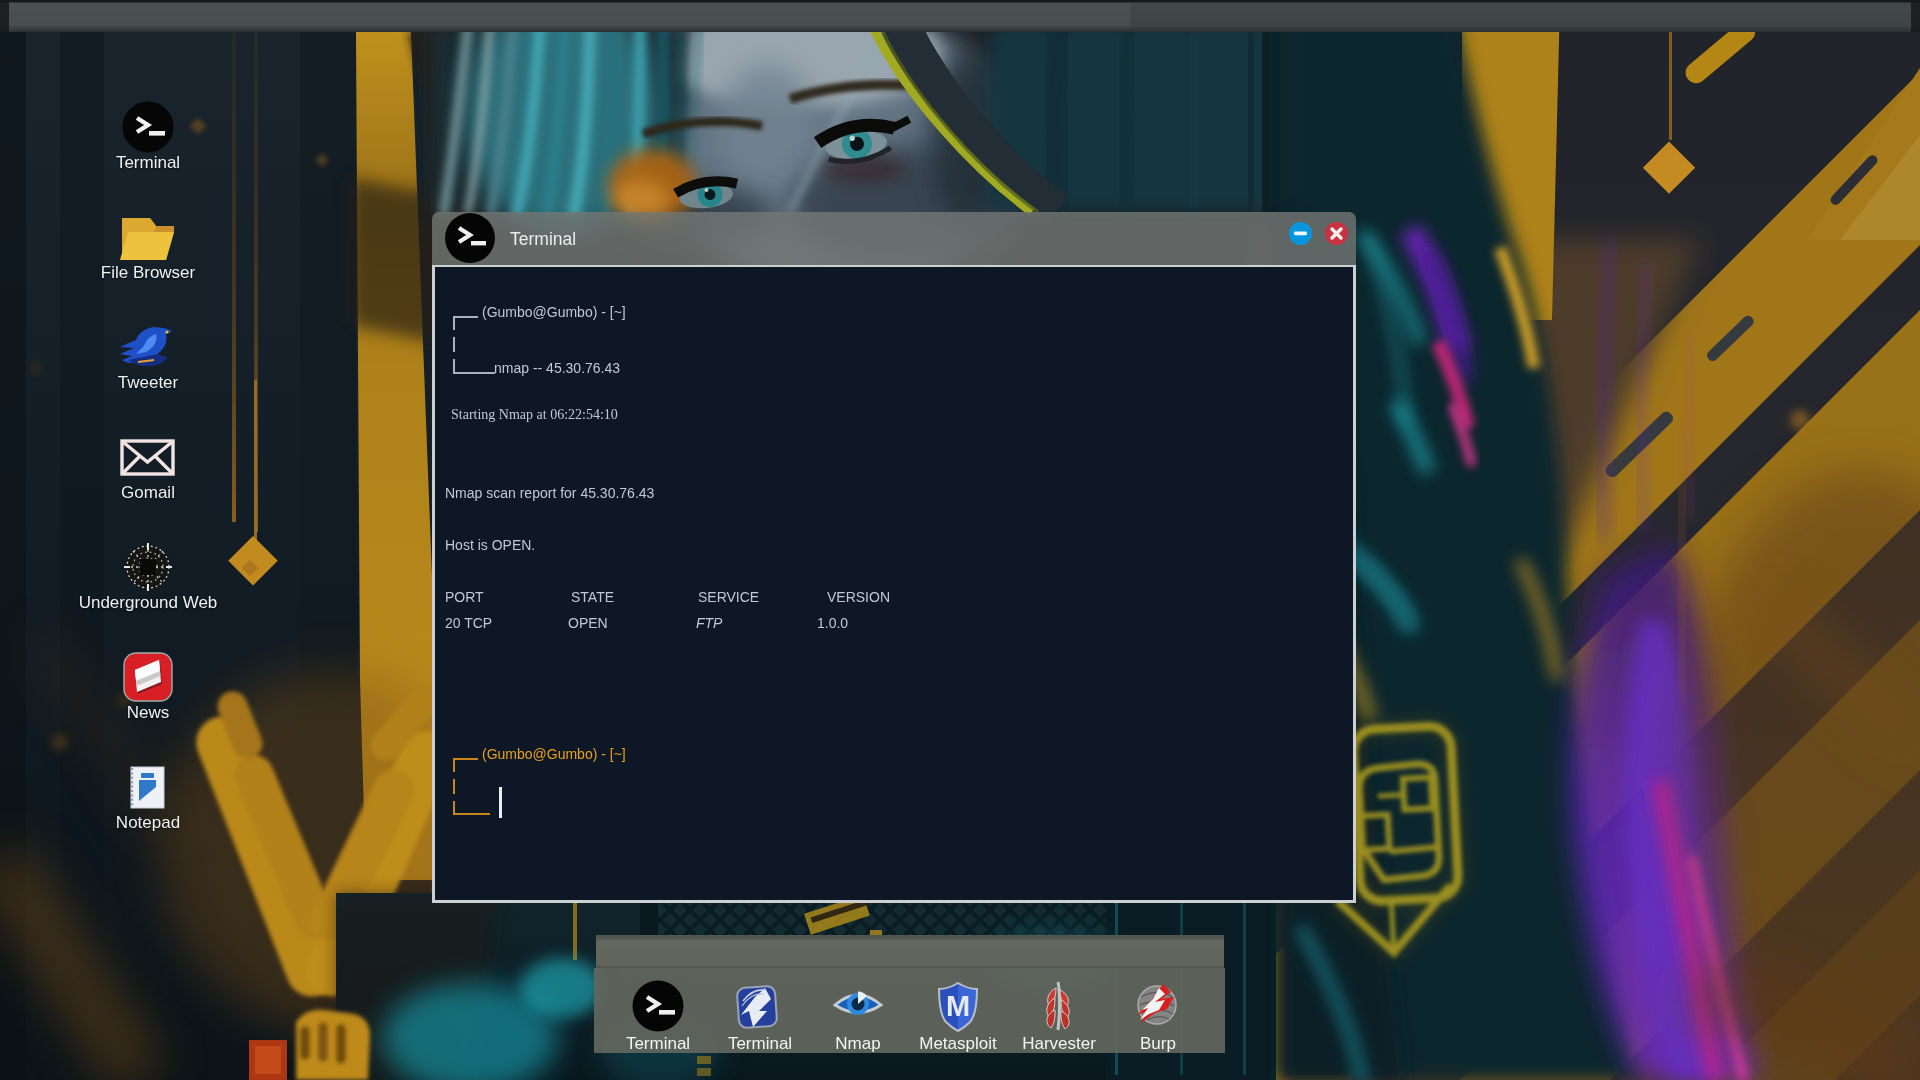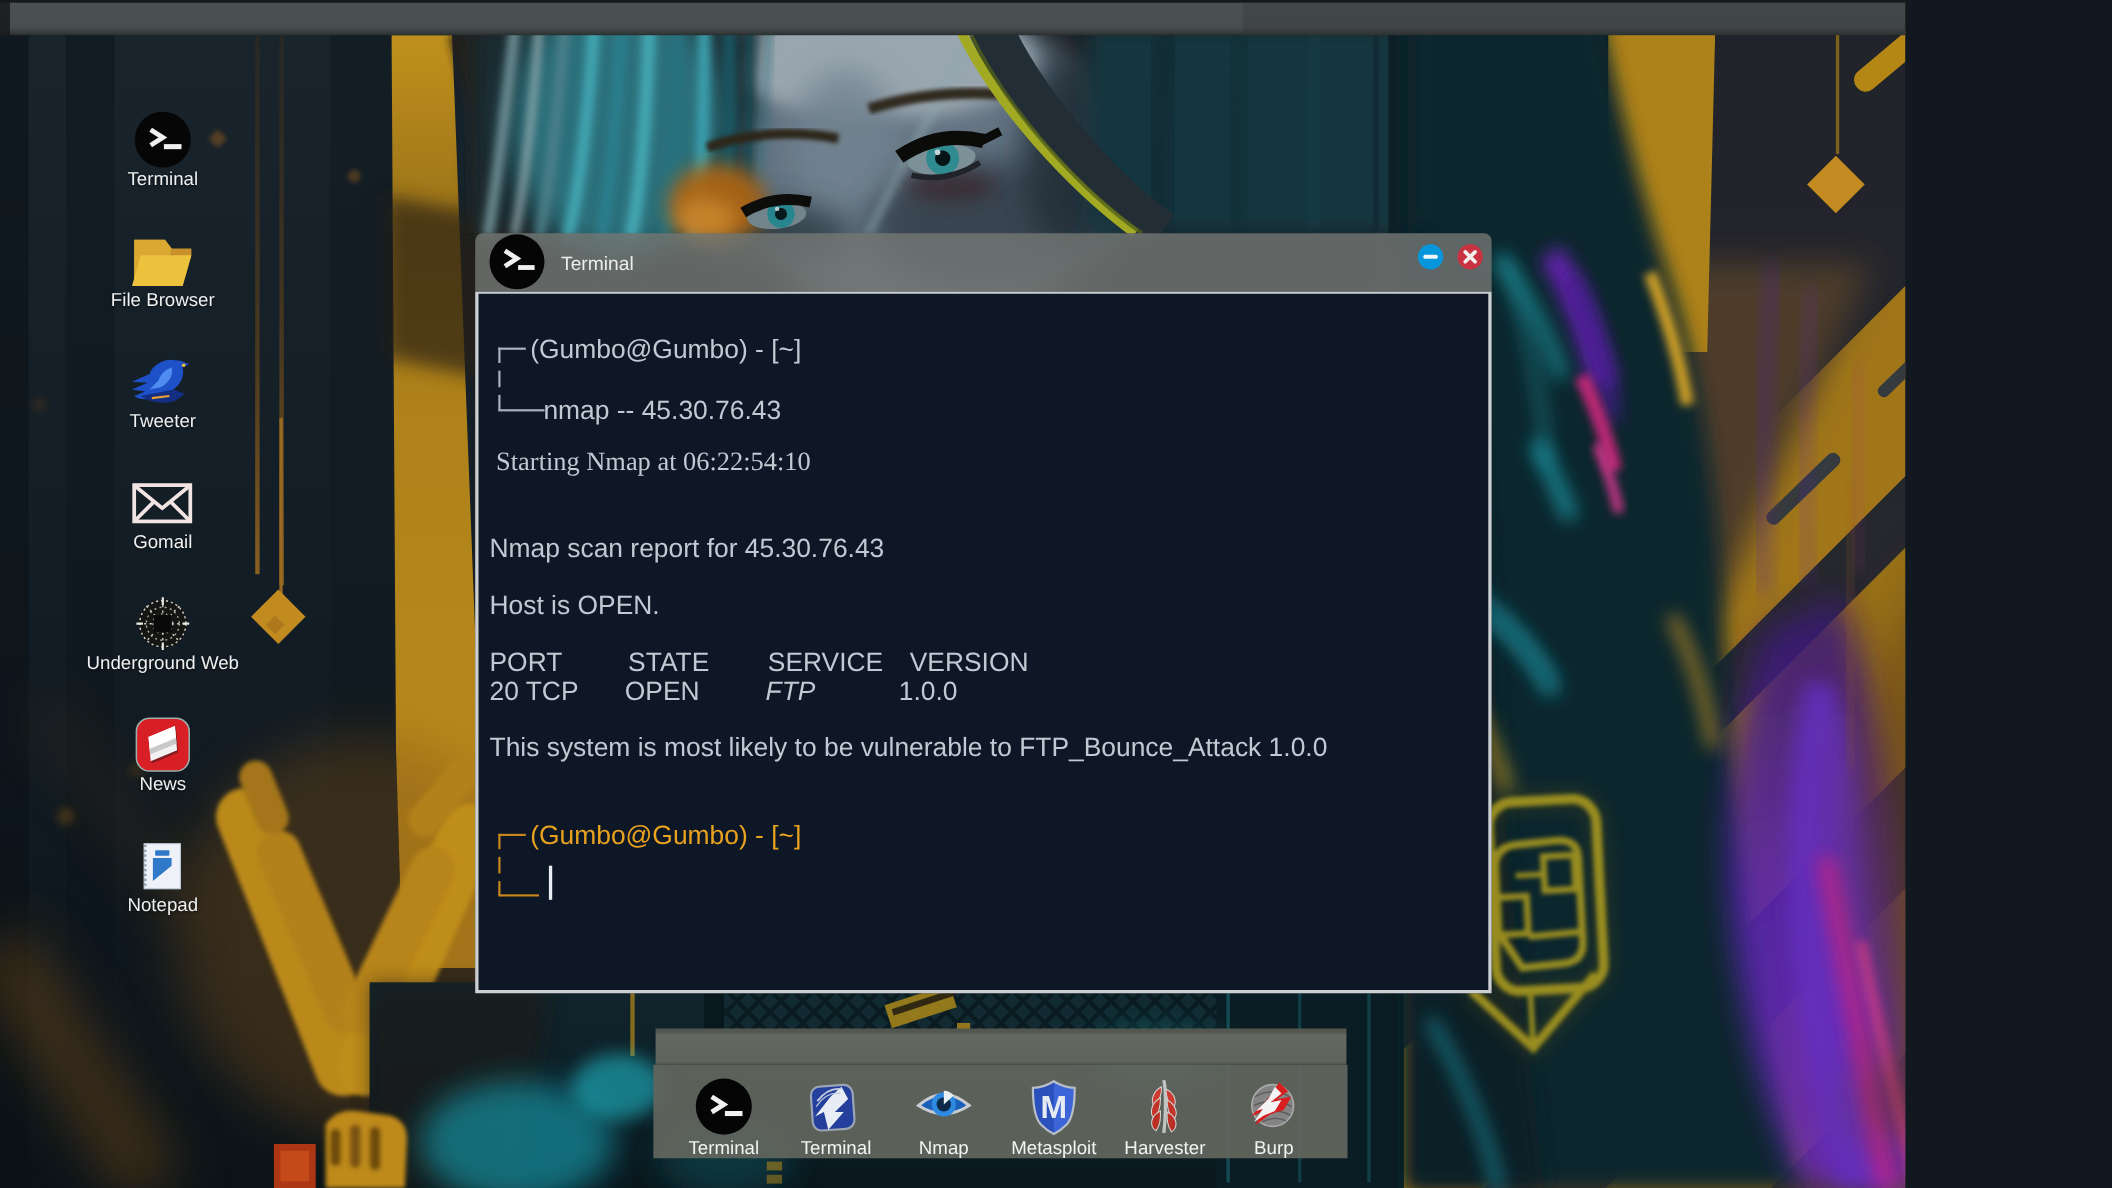--- a/index.html
+++ b/index.html
@@ -1,17 +1,17 @@
 <!DOCTYPE html>
 <html><head>
 <meta charset="utf-8">
 <style>
   html,body{margin:0;padding:0;width:1920px;height:1080px;overflow:hidden;background:#11181f;
     font-family:"Liberation Sans", sans-serif;}
-  #stage{position:relative;width:1732px;height:1080px;overflow:hidden;}
+  #stage{position:relative;width:1920px;height:1080px;overflow:hidden;}
   #dim{position:absolute;left:0;top:0;width:1920px;height:1080px;background:rgba(8,10,14,.10);}
   #bgart{position:absolute;left:0;top:0;}
   
   #topbar{position:absolute;left:0;top:0;width:1920px;height:32px;
     background:linear-gradient(to bottom,#161a1a 0,#161a1a 2px,#4b5050 3px,#484d4d 25px,#404545 27px,#353a3a 30px,#272c2c 32px);}
   #topbar .endL{position:absolute;left:0;top:0;width:9px;height:32px;background:#15191a;opacity:.85;}
   #topbar .endR{position:absolute;right:0;top:0;width:9px;height:32px;background:#15191a;opacity:.85;}
   
   .dicon{position:absolute;width:160px;text-align:center;color:#eef1f1;font-size:17px;}
   .dicon .lbl{position:absolute;left:0;right:0;text-shadow:0 1px 2px rgba(0,0,0,.7);}
@@ -19,21 +19,21 @@
   #win{position:absolute;left:432px;top:212px;width:924px;height:689px;}
   #titlebar{position:absolute;left:0;top:0;width:924px;height:53px;border-radius:7px 7px 0 0;
     background:rgba(116,120,116,.80);backdrop-filter:blur(5px);}
   #titlebar .ticon{position:absolute;left:13px;top:1px;width:50px;height:50px;border-radius:50%;background:#050505;}
   #titlebar .ttl{position:absolute;left:78px;top:17px;font-size:17.5px;color:#ebedec;}
   .wbtn{position:absolute;top:10px;width:23px;height:23px;border-radius:50%;}
   #bmin{right:44px;background:#0795dc;}
   #bclose{right:8px;background:#c93240;}
   #tbody{position:absolute;left:0;top:53px;width:918px;height:633px;background:#0d1726;
     border:3px solid #cdd0d3;border-top:2px solid #cdd0d3;}
-  .tl{position:absolute;color:#c3c9d2;font-size:24px;white-space:pre;}
+  .tl{position:absolute;color:#c3c9d2;font-size:14px;white-space:pre;}
   .ln{position:absolute;background:#aab1bb;}
   .lno{position:absolute;background:#c8871c;}
   .org{color:#e8a21f;}
   
   #dockhandle{position:absolute;left:596px;top:935px;width:628px;height:33px;
     background:linear-gradient(to bottom,#53574f 0,#53574f 3px,#64685f 6px,#60645b 30px,#4e5249 33px);}
   #dock{position:absolute;left:594px;top:968px;width:631px;height:85px;background:rgba(98,102,94,.93);}
   .dlabel{position:absolute;top:1034px;color:#f2f4f2;font-size:17px;text-align:center;width:120px;}
 </style>
 </head>
@@ -398,21 +398,20 @@
       <div class="tl" style="left:10px;top:218px;">Nmap scan report for 45.30.76.43</div>
       <div class="tl" style="left:10px;top:270px;">Host is OPEN.</div>
       <div class="tl" style="left:10px;top:322px;">PORT</div>
       <div class="tl" style="left:136px;top:322px;">STATE</div>
       <div class="tl" style="left:263px;top:322px;">SERVICE</div>
       <div class="tl" style="left:392px;top:322px;">VERSION</div>
       <div class="tl" style="left:10px;top:348px;">20 TCP</div>
       <div class="tl" style="left:133px;top:348px;">OPEN</div>
       <div class="tl" style="left:261px;top:348px;font-style:italic;">FTP</div>
       <div class="tl" style="left:382px;top:348px;">1.0.0</div>
-      <div class="tl" style="left:10px;top:399px;">This system is most likely to be vulnerable to FTP_Bounce_Attack 1.0.0</div>
       <div class="lno" style="left:18px;top:491px;width:1.5px;height:14px;"></div>
       <div class="lno" style="left:18px;top:512px;width:1.5px;height:15px;"></div>
       <div class="lno" style="left:18px;top:534px;width:1.5px;height:13px;"></div>
       <div class="lno" style="left:18px;top:491px;width:25px;height:1.5px;"></div>
       <div class="tl org" style="left:47px;top:479px;">(Gumbo@Gumbo) - [~]</div>
       <div class="lno" style="left:18px;top:546px;width:37px;height:1.5px;"></div>
       <div class="ln" style="left:64px;top:520px;width:2.5px;height:31px;background:#e8eef2;"></div>
     </div>
     <div id="titlebar">
       <div class="ticon">

